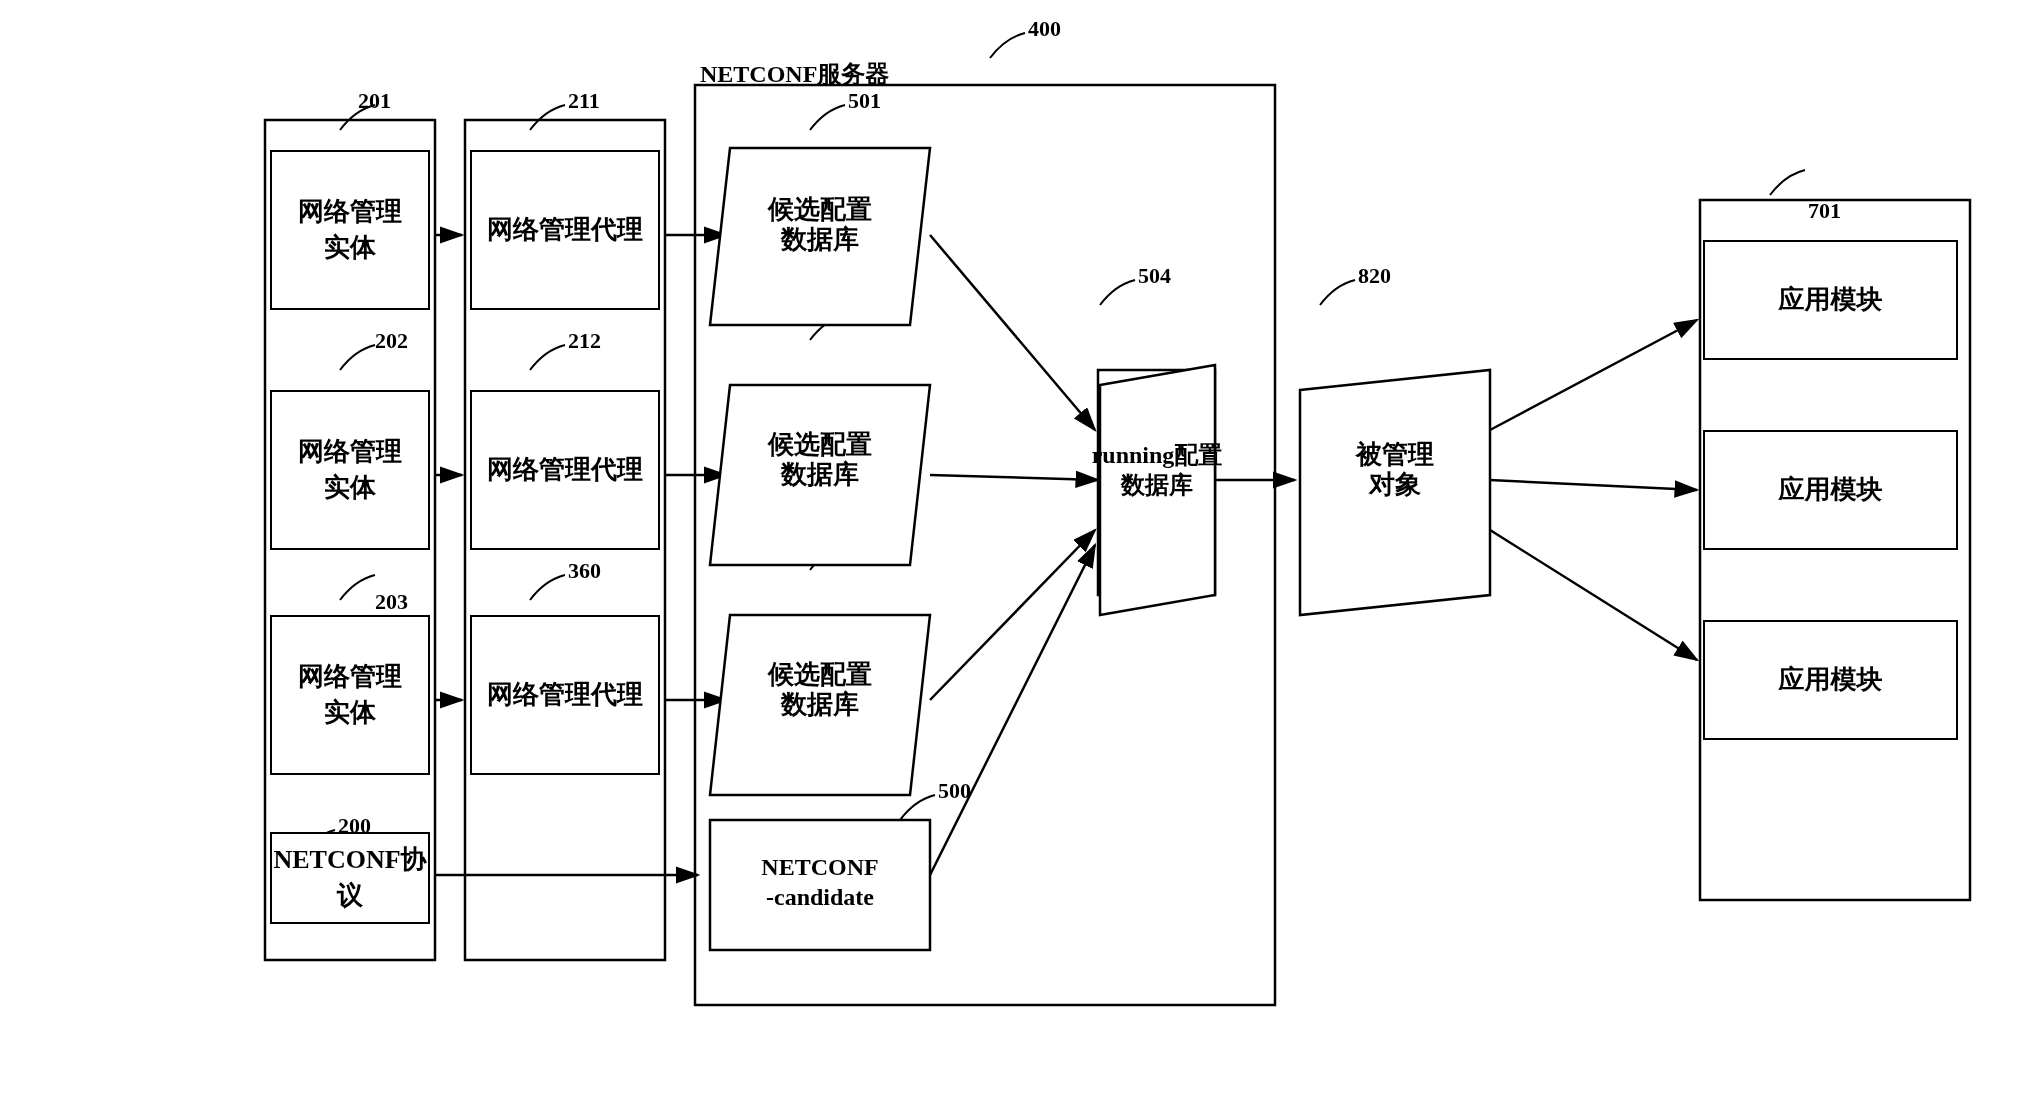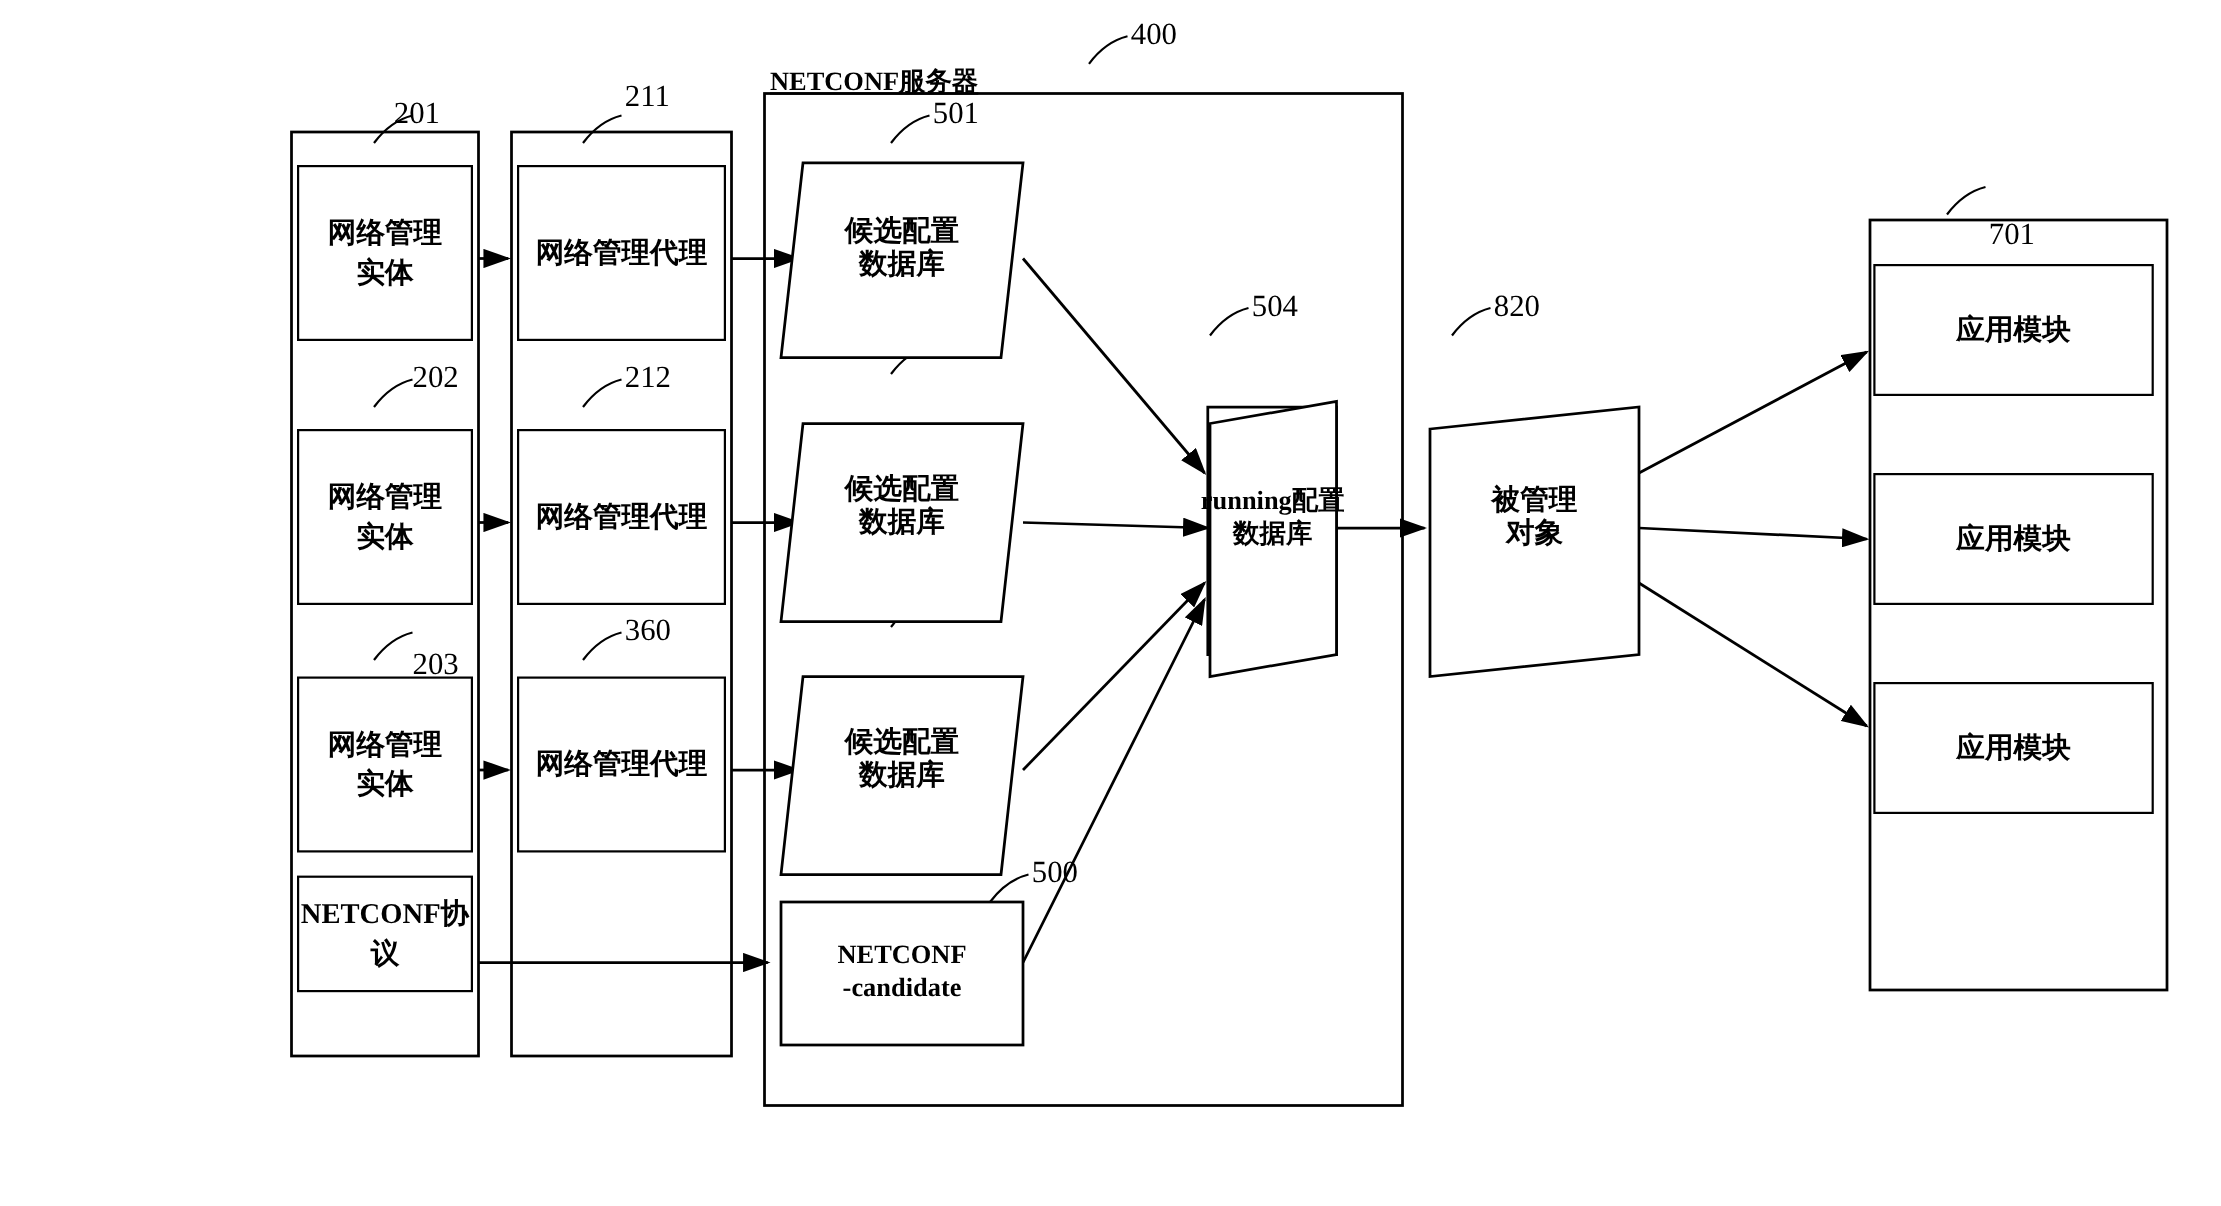--- a/index.html
+++ b/index.html
@@ -30,22 +30,22 @@
       display: flex;
       align-items: center;
       justify-content: center;
       text-align: center;
       font-size: 26px;
       font-weight: bold;
       line-height: 1.4;
     }
     .label-num {
       position: absolute;
-      font-size: 28px;
-      font-weight: normal;
+      font-size: 22px;
+      font-weight: bold;
     }
     .region-label {
       position: absolute;
       font-size: 24px;
       font-weight: bold;
       text-decoration: underline;
     }
   </style>
 </head>
 <body>
@@ -128,21 +128,21 @@
 
     <line x1="1490" y1="480" x2="1697" y2="490" stroke="#000" stroke-width="2.5" marker-end="url(#arrowhead)"></line>
 
     <line x1="1490" y1="530" x2="1697" y2="660" stroke="#000" stroke-width="2.5" marker-end="url(#arrowhead)"></line>
   </svg>
 
   <span class="label-num" style="left:358px;top:88px;">201</span>
   <span class="label-num" style="left:375px;top:328px;">202</span>
   <span class="label-num" style="left:375px;top:558px;margin-top:31px;">203</span>
   <span class="label-num" style="left:338px;top:813px;">200</span>
-  <span class="label-num" style="left:568px;top:72px;">211</span>
+  <span class="label-num" style="left:568px;top:88px;">211</span>
   <span class="label-num" style="left:568px;top:328px;">212</span>
   <span class="label-num" style="left:568px;top:558px;">360</span>
   <span class="label-num" style="left:848px;top:88px;">501</span>
   <span class="label-num" style="left:848px;top:298px;">502</span>
   <span class="label-num" style="left:848px;top:528px;">503</span>
   <span class="label-num" style="left:938px;top:778px;">500</span>
   <span class="label-num" style="left:1138px;top:263px;">504</span>
   <span class="label-num" style="left:1358px;top:263px;">820</span>
   <span class="label-num" style="left:1808px;top:153px;margin-top:45px;">701</span>
   <span class="label-num" style="left:1028px;top:16px;">400</span>
@@ -151,21 +151,21 @@
 
   <div class="box" style="left:270px;top:150px;width:160px;height:160px;">
     <span>网络管理<br>实体</span>
   </div>
   <div class="box" style="left:270px;top:390px;width:160px;height:160px;">
     <span>网络管理<br>实体</span>
   </div>
   <div class="box" style="left:270px;top:615px;width:160px;height:160px;">
     <span>网络管理<br>实体</span>
   </div>
-  <div class="box" style="left:270px;top:796px;width:160px;height:106px;">
+  <div class="box" style="left:270px;top:832px;width:160px;height:92px;">
     <span>NETCONF协议</span>
   </div>
 
   <div class="box" style="left:470px;top:150px;width:190px;height:160px;">
     <span>网络管理代理</span>
   </div>
   <div class="box" style="left:470px;top:390px;width:190px;height:160px;">
     <span>网络管理代理</span>
   </div>
   <div class="box" style="left:470px;top:615px;width:190px;height:160px;">

